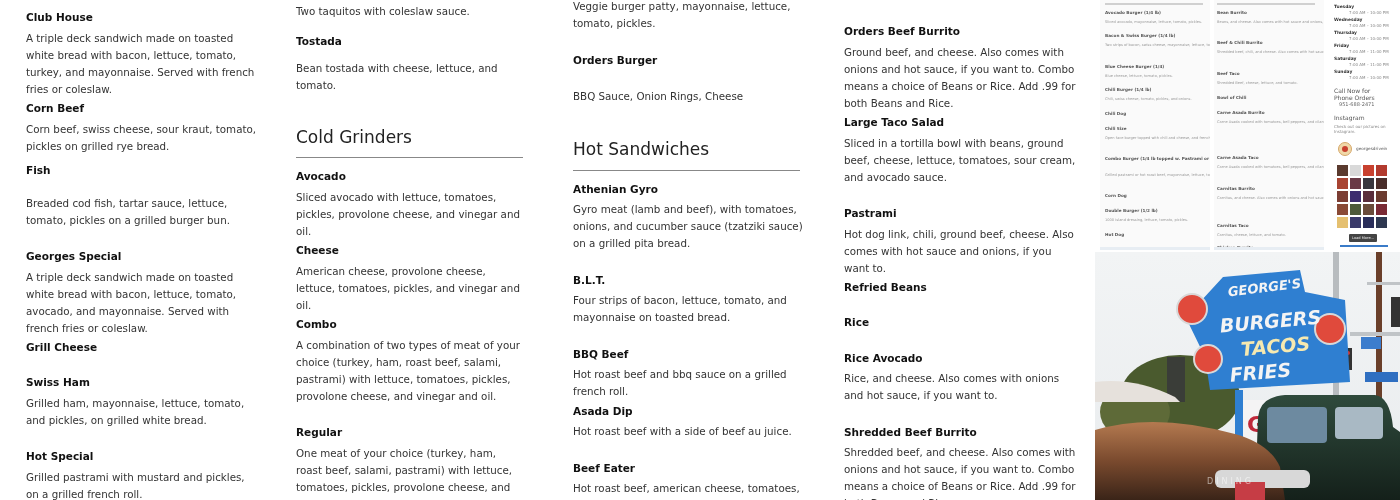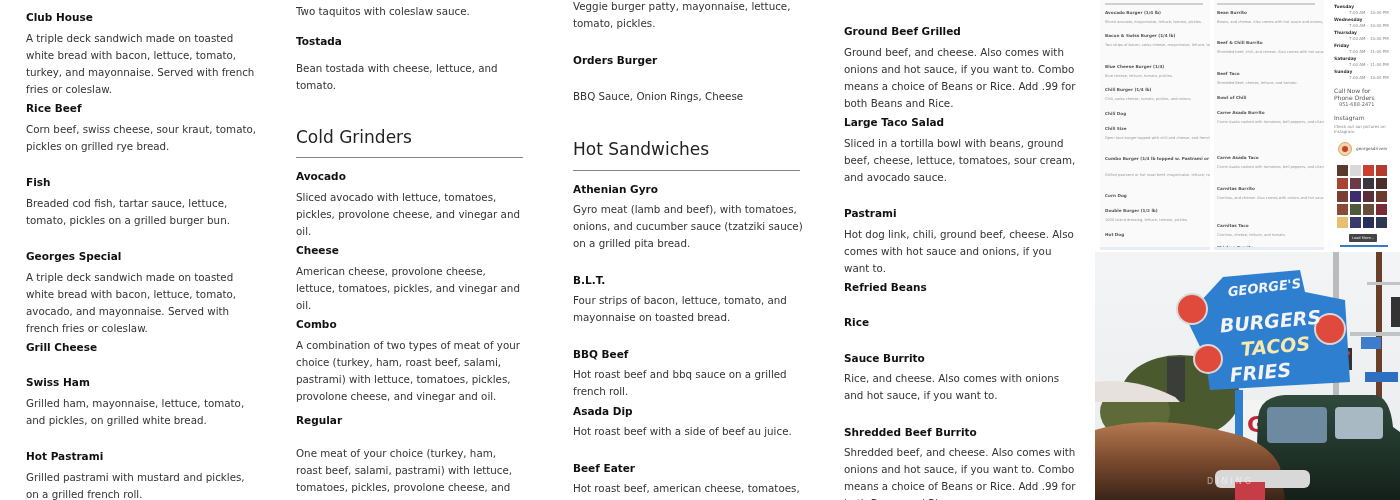--- a/index.html
+++ b/index.html
@@ -29,46 +29,46 @@
   .blue-bar { position:absolute; left:13px; top:245px; width:48px; height:2px; background:#3a7bc8; }
 
   .photo { position:absolute; left:1095px; top:252px; width:305px; height:248px; overflow:hidden; background:#eef1f3; }
 </style>
 </head>
 <body>
 
 <div class="col" style="left:26px;width:235px;">
   <h4 class="item-name" style="top:11px">Club House</h4>
   <p class="item-desc" style="top:30px;width:232px">A triple deck sandwich made on toasted white bread with bacon, lettuce, tomato, turkey, and mayonnaise. Served with french fries or coleslaw.</p>
-  <h4 class="item-name" style="top:102px">Rice Beef</h4>
+  <h4 class="item-name" style="top:102px">Corn Beef</h4>
   <p class="item-desc" style="top:121px;width:232px">Corn beef, swiss cheese, sour kraut, tomato, pickles on grilled rye bread.</p>
-  <h4 class="item-name" style="top:176px">Fish</h4>
+  <h4 class="item-name" style="top:164px">Fish</h4>
   <p class="item-desc" style="top:195px;width:232px">Breaded cod fish, tartar sauce, lettuce, tomato, pickles on a grilled burger bun.</p>
   <h4 class="item-name" style="top:250px">Georges Special</h4>
   <p class="item-desc" style="top:269px;width:232px">A triple deck sandwich made on toasted white bread with bacon, lettuce, tomato, avocado, and mayonnaise. Served with french fries or coleslaw.</p>
   <h4 class="item-name" style="top:341px">Grill Cheese</h4>
   <h4 class="item-name" style="top:376px">Swiss Ham</h4>
   <p class="item-desc" style="top:395px;width:232px">Grilled ham, mayonnaise, lettuce, tomato, and pickles, on grilled white bread.</p>
-  <h4 class="item-name" style="top:450px">Hot Pastrami</h4>
+  <h4 class="item-name" style="top:450px">Hot Special</h4>
   <p class="item-desc" style="top:469px;width:232px">Grilled pastrami with mustard and pickles, on a grilled french roll.</p>
 </div>
 
 <div class="col" style="left:296px;width:230px;">
   <p class="item-desc" style="top:3px;width:230px">Two taquitos with coleslaw sauce.</p>
   <h4 class="item-name" style="top:35px">Tostada</h4>
   <p class="item-desc" style="top:60px;width:230px">Bean tostada with cheese, lettuce, and tomato.</p>
   <h2 class="section-title" style="top:127px">Cold Grinders</h2>
   <div class="section-rule" style="top:157px;left:0;width:227px"></div>
   <h4 class="item-name" style="top:170px">Avocado</h4>
   <p class="item-desc" style="top:189px;width:225px">Sliced avocado with lettuce, tomatoes, pickles, provolone cheese, and vinegar and oil.</p>
   <h4 class="item-name" style="top:244px">Cheese</h4>
   <p class="item-desc" style="top:263px;width:225px">American cheese, provolone cheese, lettuce, tomatoes, pickles, and vinegar and oil.</p>
   <h4 class="item-name" style="top:318px">Combo</h4>
   <p class="item-desc" style="top:337px;width:225px">A combination of two types of meat of your choice (turkey, ham, roast beef, salami, pastrami) with lettuce, tomatoes, pickles, provolone cheese, and vinegar and oil.</p>
-  <h4 class="item-name" style="top:414px">Regular</h4>
+  <h4 class="item-name" style="top:426px">Regular</h4>
   <p class="item-desc" style="top:445px;width:225px">One meat of your choice (turkey, ham, roast beef, salami, pastrami) with lettuce, tomatoes, pickles, provolone cheese, and vinegar and oil.</p>
 </div>
 
 <div class="col" style="left:573px;width:230px;">
   <p class="item-desc" style="top:-2px;width:225px">Veggie burger patty, mayonnaise, lettuce, tomato, pickles.</p>
   <h4 class="item-name" style="top:54px">Orders Burger</h4>
   <p class="item-desc" style="top:88px;width:230px">BBQ Sauce, Onion Rings, Cheese</p>
   <h2 class="section-title" style="top:139px">Hot Sandwiches</h2>
   <div class="section-rule" style="top:170px;left:0;width:227px"></div>
   <h4 class="item-name" style="top:183px">Athenian Gyro</h4>
@@ -77,29 +77,29 @@
   <p class="item-desc" style="top:292px;width:225px">Four strips of bacon, lettuce, tomato, and mayonnaise on toasted bread.</p>
   <h4 class="item-name" style="top:348px">BBQ Beef</h4>
   <p class="item-desc" style="top:366px;width:240px">Hot roast beef and bbq sauce on a grilled french roll.</p>
   <h4 class="item-name" style="top:405px">Asada Dip</h4>
   <p class="item-desc" style="top:423px;width:230px">Hot roast beef with a side of beef au juice.</p>
   <h4 class="item-name" style="top:462px">Beef Eater</h4>
   <p class="item-desc" style="top:480px;width:230px">Hot roast beef, american cheese, tomatoes, and</p>
 </div>
 
 <div class="col" style="left:844px;width:235px;">
-  <h4 class="item-name" style="top:25px">Ground Beef Grilled</h4>
+  <h4 class="item-name" style="top:25px">Orders Beef Burrito</h4>
   <p class="item-desc" style="top:44px;width:232px">Ground beef, and cheese. Also comes with onions and hot sauce, if you want to. Combo means a choice of Beans or Rice. Add .99 for both Beans and Rice.</p>
   <h4 class="item-name" style="top:116px">Large Taco Salad</h4>
   <p class="item-desc" style="top:135px;width:232px">Sliced in a tortilla bowl with beans, ground beef, cheese, lettuce, tomatoes, sour cream, and avocado sauce.</p>
   <h4 class="item-name" style="top:207px">Pastrami</h4>
   <p class="item-desc" style="top:226px;width:232px">Hot dog link, chili, ground beef, cheese. Also comes with hot sauce and onions, if you want to.</p>
   <h4 class="item-name" style="top:281px">Refried Beans</h4>
   <h4 class="item-name" style="top:316px">Rice</h4>
-  <h4 class="item-name" style="top:352px">Sauce Burrito</h4>
+  <h4 class="item-name" style="top:352px">Rice Avocado</h4>
   <p class="item-desc" style="top:370px;width:232px">Rice, and cheese. Also comes with onions and hot sauce, if you want to.</p>
   <h4 class="item-name" style="top:426px">Shredded Beef Burrito</h4>
   <p class="item-desc" style="top:444px;width:232px">Shredded beef, and cheese. Also comes with onions and hot sauce, if you want to. Combo means a choice of Beans or Rice. Add .99 for both Beans and Rice.</p>
 </div>
 
 <div class="thumb" style="left:1100px;width:110px;">
   <div class="tline" style="top:3px;left:5px;width:98px"></div>
   <div class="t-name" style="left:5px;top:10px">Avocado Burger (1/4 lb)</div>
   <div class="t-desc" style="left:5px;top:19px">Sliced avocado, mayonnaise, lettuce, tomato, pickles.</div>
   <div class="t-name" style="left:5px;top:33px">Bacon &amp; Swiss Burger (1/4 lb)</div>

